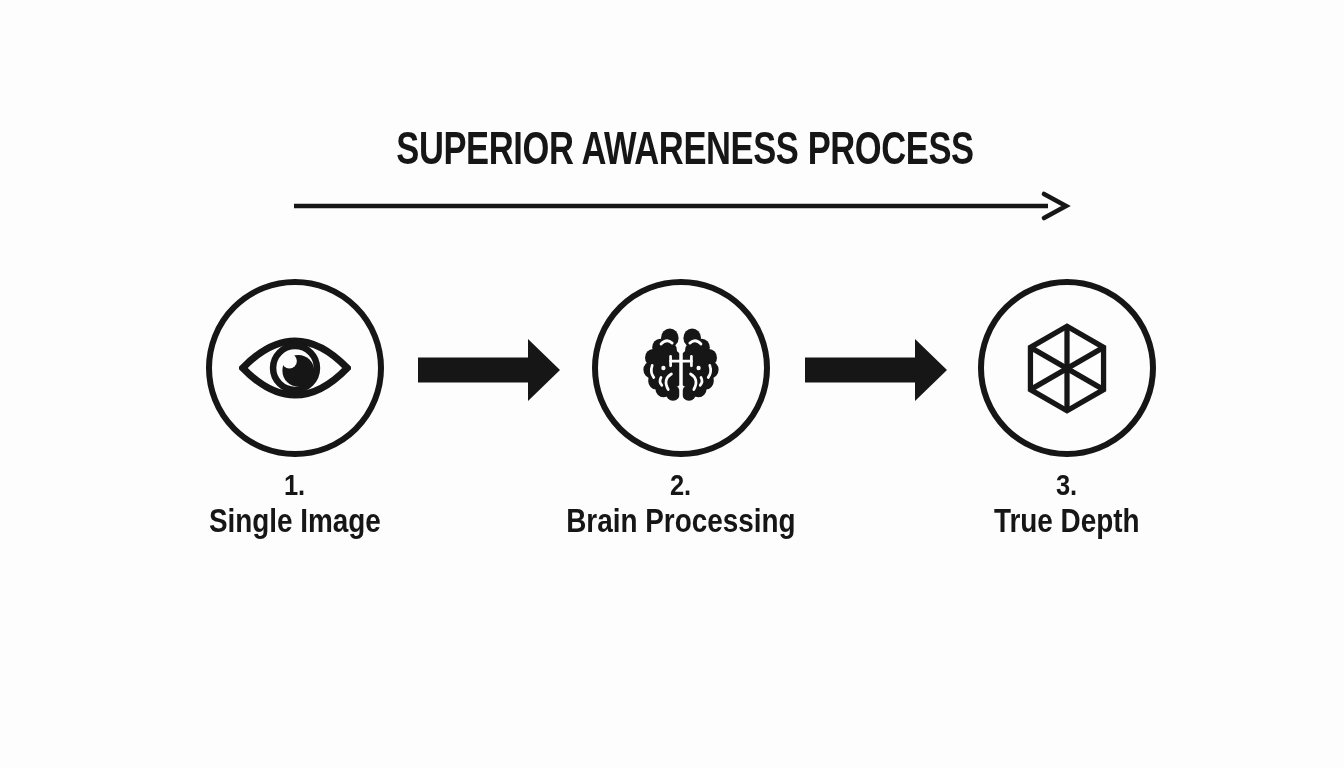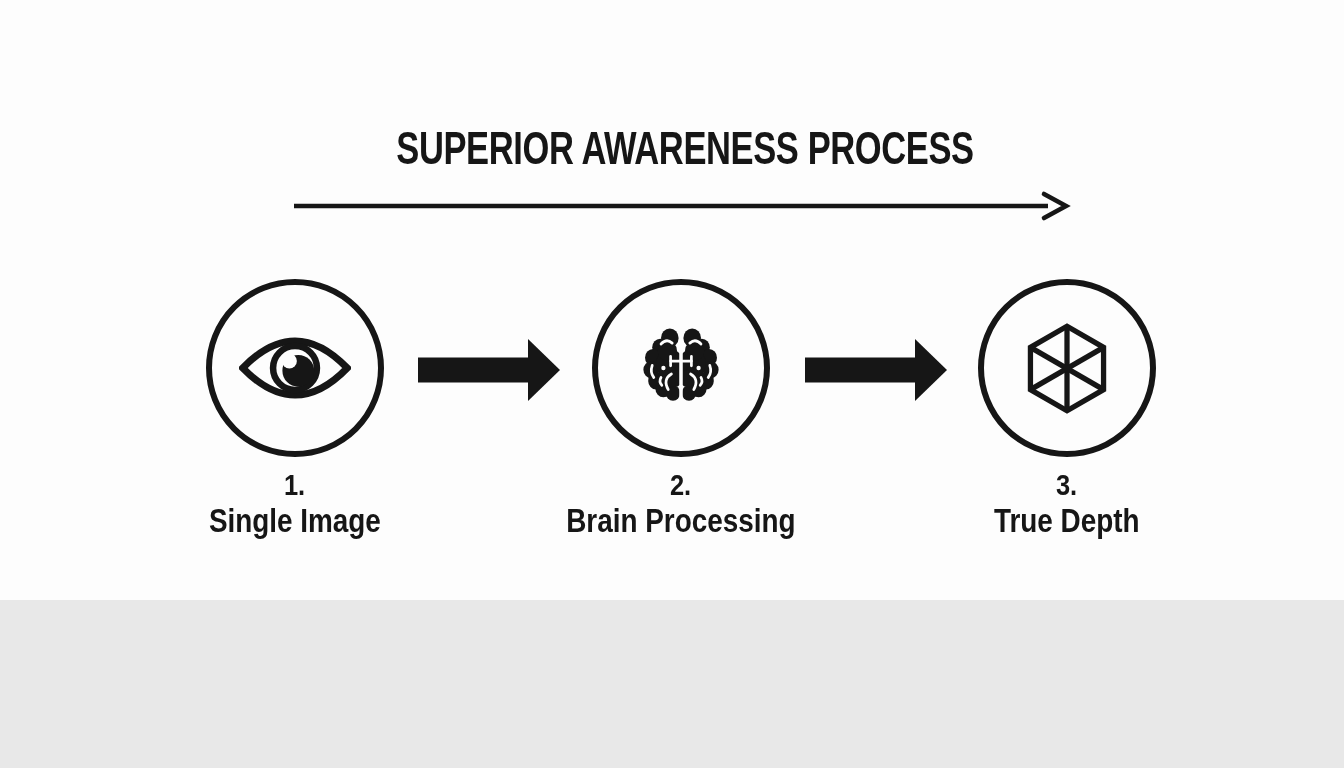--- a/index.html
+++ b/index.html
@@ -1,19 +1,19 @@
 <!DOCTYPE html>
 <html style="--ink: #161616; --bg: #fdfdfd;"><head>
 <meta charset="utf-8">
 <style>
   :root { --ink:#161616; --bg:#fdfdfd; }
   * { margin:0; padding:0; box-sizing:border-box; }
   body { font-family:"Liberation Sans", sans-serif; background:#e8e8e8; }
   .canvas {
-    position:relative; width:1344px; height:600px;
+    position:relative; width:1344px; height:768px;
     background:var(--bg); overflow:hidden;
   }
   .title-wrap {
     position:absolute; left:13px; top:121px; width:1344px;
     text-align:center;
   }
   .title {
     display:inline-block;
     font-size:46px; font-weight:bold; color:var(--ink);
     letter-spacing:-0.5px; white-space:nowrap;

